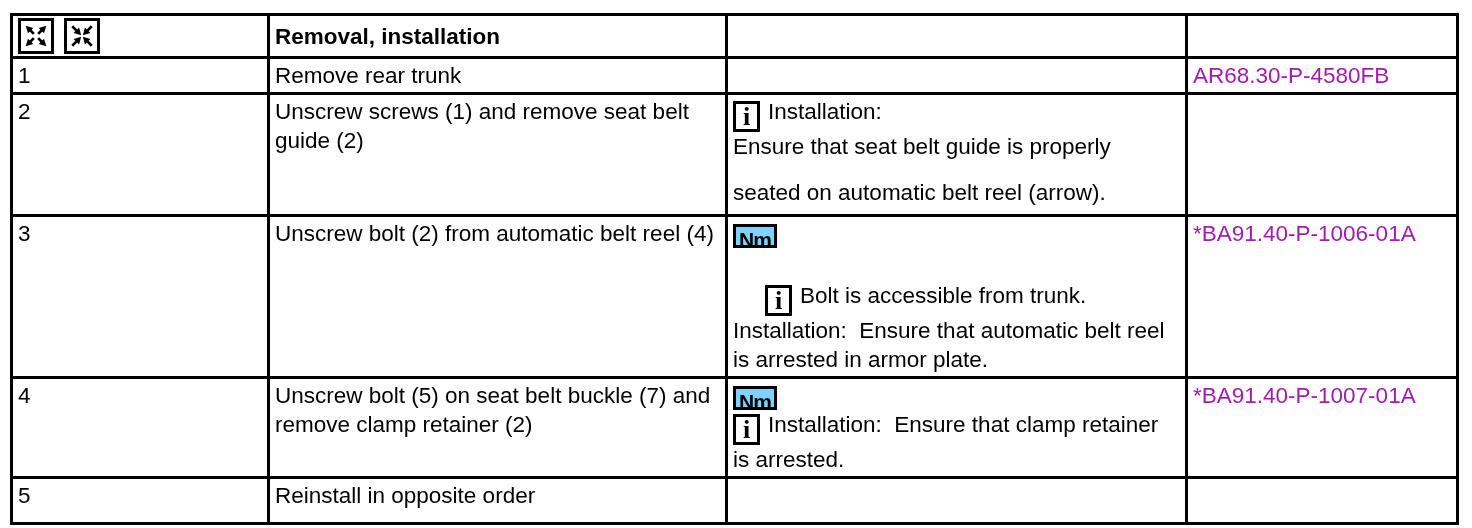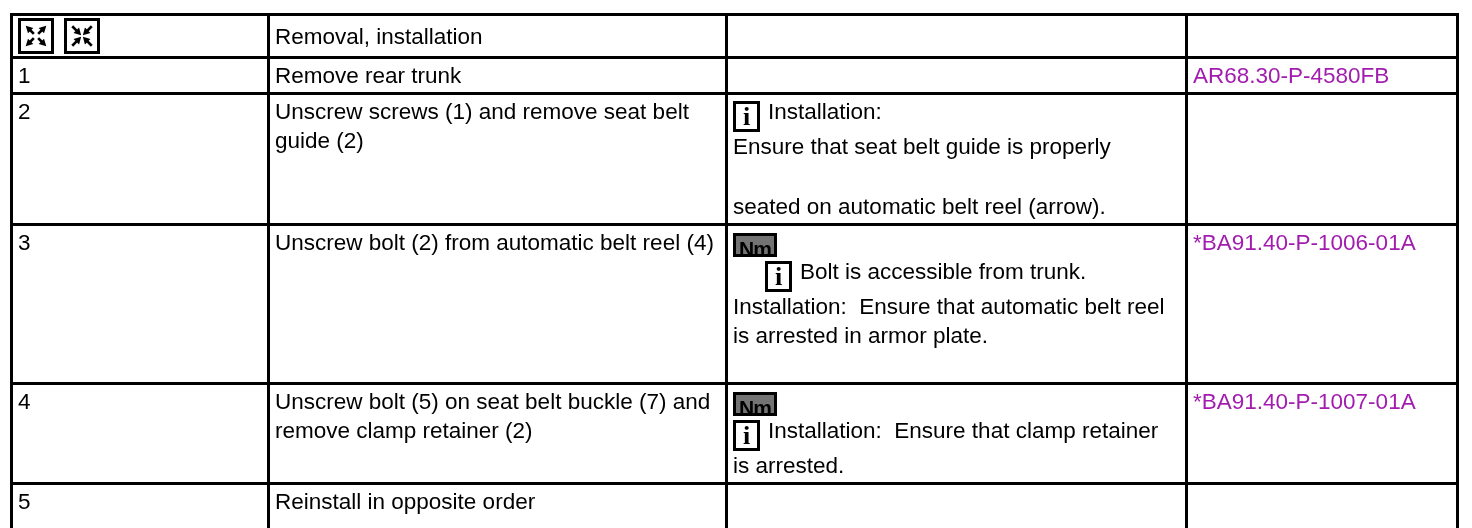--- a/index.html
+++ b/index.html
@@ -30,21 +30,21 @@
     overflow:hidden;
   }
   thead tr { height:42px; }
   thead th { vertical-align:middle; }
   tbody tr:nth-child(1) { height:33px; }
   tbody tr:nth-child(2) { height:122px; }
   tbody tr:nth-child(3) { height:159px; }
   tbody tr:nth-child(4) { height:100px; }
   tbody tr:nth-child(5) { height:46px; }
 
-  .table-title { font-weight:normal; }
+  .table-title { font-weight:bold; }
 
   .hdr-icons { display:flex; gap:10px; align-items:center; }
   .icon-box {
     display:inline-flex; width:36px; height:36px;
     border:3px solid #000; background:#fff;
     align-items:center; justify-content:center;
     cursor:pointer; flex:0 0 auto;
   }
 
   .note-line { white-space:pre-wrap; }
@@ -53,21 +53,21 @@
   .info-icon {
     display:inline-block; width:27px; height:31px;
     border:3px solid #000; background:#fff;
     text-align:center; line-height:26px;
     font-family:"Liberation Serif","DejaVu Serif",serif;
     font-weight:bold; font-size:26px;
     vertical-align:-6px; margin-right:8px;
   }
   .nm-icon {
     display:inline-block; height:24px;
-    border:3px solid #000; background:#737373;
+    border:3px solid #000; background:#7dd3fc;
     padding:0 3px; line-height:25px;
     font-weight:bold; font-size:21px;
     letter-spacing:-1px;
     vertical-align:-6px;
   }
   .ref-link { text-decoration:none; color:#a21caf; cursor:pointer; }
 </style>
 </head>
 <body>
 
@@ -130,30 +130,30 @@
           <td><span>Remove rear trunk</span></td>
           <td></td>
           <td><span class="ref-link">AR68.30-P-4580FB</span></td>
         </tr>
         <tr>
           <td><span>2</span></td>
           <td><span>Unscrew screws (1) and remove seat belt guide (2)</span></td>
           <td>
             <div class="note-line"><span class="info-icon">i</span><span class="b">Installation:</span></div>
             <div class="note-line"><span>Ensure that seat belt guide is properly</span></div>
-            <div class="note-line" style="margin-top: 31px;"><span>seated on automatic belt reel (arrow).</span></div>
+            <div class="note-line" style="margin-top: 17px;"><span>seated on automatic belt reel (arrow).</span></div>
           </td>
           <td></td>
         </tr>
         <tr>
           <td><span>3</span></td>
           <td><span>Unscrew bolt (2) from automatic belt reel (4)</span></td>
           <td>
             <div class="note-line"><span class="nm-icon">Nm</span></div>
-            <div class="note-line" style=" padding-left: 32px;"><span class="info-icon">i</span><span>Bolt is accessible from trunk.</span></div>
+            <div class="note-line" style="margin-top: 33px; padding-left: 32px;"><span class="info-icon">i</span><span>Bolt is accessible from trunk.</span></div>
             <div class="note-line"><span class="b">Installation:</span><span>  Ensure that automatic belt reel is arrested in armor plate.</span></div>
           </td>
           <td><span class="ref-link">*BA91.40-P-1006-01A</span></td>
         </tr>
         <tr>
           <td><span>4</span></td>
           <td><span>Unscrew bolt (5) on seat belt buckle (7) and remove clamp retainer (2)</span></td>
           <td>
             <div class="note-line"><span class="nm-icon">Nm</span></div>
             <div class="note-line"><span class="info-icon">i</span><span class="b">Installation:</span><span>  Ensure that clamp retainer is arrested.</span></div>

